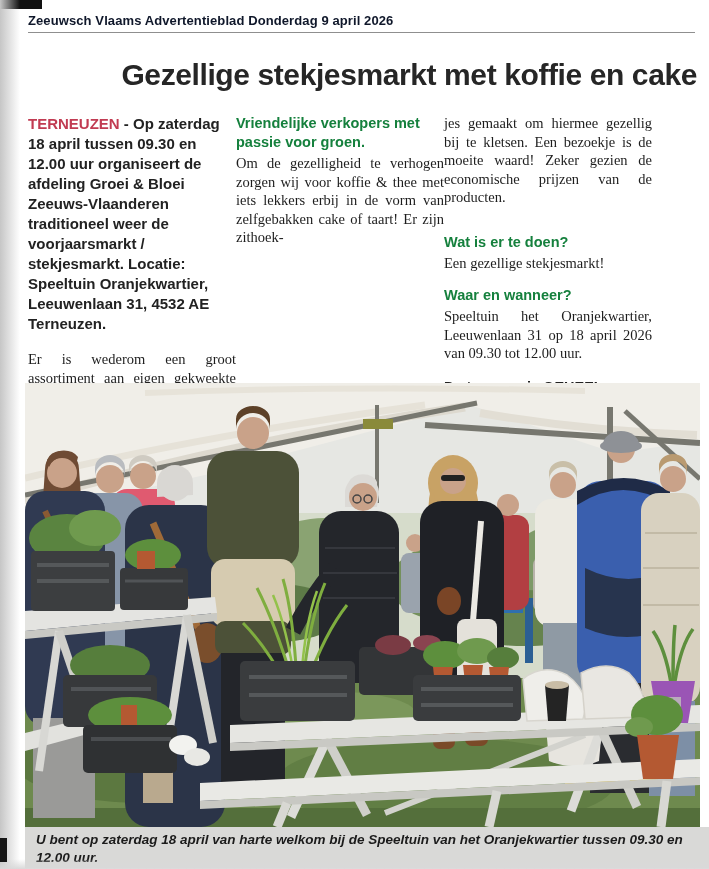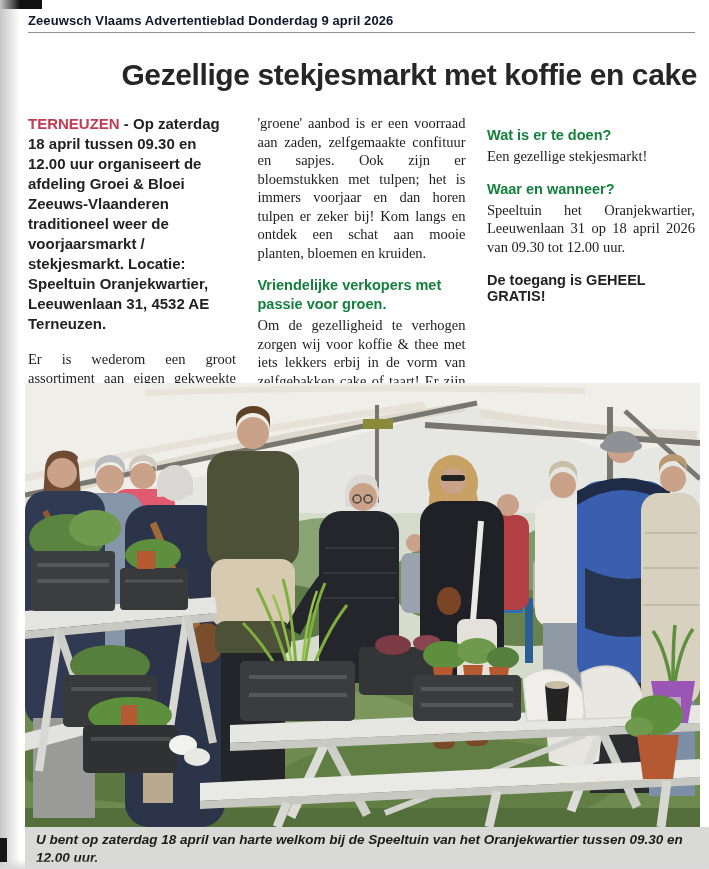--- a/index.html
+++ b/index.html
@@ -21,21 +21,21 @@
   .masthead{position:absolute;left:28px;top:13px;width:667px;
     font-size:13px;font-weight:700;color:#0f172a;letter-spacing:.1px;}
   .masthead-rule{position:absolute;left:28px;top:32px;width:667px;height:1px;background:#8f8f8f;}
 
   
   .headline{position:absolute;left:27px;top:58px;width:670px;
     font-size:30px;font-weight:700;color:#262626;letter-spacing:-.4px;}
 
   
   .columns{position:absolute;left:28px;top:114px;width:667px;height:266px;
-    display:flex;justify-content:space-between;}
+    display:flex;}
   .col{width:208px;}
   .lead{font-size:15px;line-height:20px;font-weight:700;color:#222;}
   .lead .loc{color:#c13b52;}
   .body-text{font-family:"Liberation Serif",serif;font-size:14.5px;line-height:18.5px;
     color:#1d1d1d;text-align:justify;margin:0 0 14px 0;}
   .lead + .body-text{margin-top:16px;}
   .subhead{font-size:14.5px;line-height:19px;font-weight:700;color:#15803d;margin:0 0 2px 0;}
   .gap-s{height:12px;}
   .closing{font-size:14.5px;font-weight:700;color:#222;margin-top:16px;}
 
@@ -57,25 +57,25 @@
 <div class="masthead-rule"></div>
 
 <h1 class="headline" style="margin:0;text-align:right;">Gezellige stekjesmarkt met koffie en cake</h1>
 
 <div class="columns">
   <div class="col">
     <div class="lead"><span class="loc">TERNEUZEN</span><span> - Op zaterdag 18 april  tussen 09.30 en 12.00 uur organiseert de afdeling Groei &amp; Bloei Zeeuws-Vlaanderen traditioneel weer de voorjaarsmarkt / stekjesmarkt. Locatie: Speeltuin Oranjekwartier, Leeuwenlaan 31, 4532 AE Terneuzen.</span></div>
     <p class="body-text">Er is wederom een groot assortiment aan eigen gekweekte bloemen, groenten, kruiden, bolgewassen en nog veel meer te vinden. Naast het</p>
   </div>
   <div class="col">
-    <p class="body-text">'groene' aanbod is er een voorraad aan zaden, zelfgemaakte confituur en sapjes. Ook zijn er bloemstukken met tulpen; het is immers voorjaar en dan horen tulpen er zeker bij! Kom langs en ontdek een schat aan mooie planten, bloemen en kruiden.</p>
     <div class="subhead">Vriendelijke verkopers met passie voor groen.</div>
     <p class="body-text">Om de gezelligheid te verhogen zorgen wij voor koffie &amp; thee met iets lekkers erbij in de vorm van zelfgebakken cake of taart! Er zijn zithoek-</p>
   </div>
   <div class="col">
+    <p class="body-text">jes gemaakt om hiermee gezellig bij te kletsen. Een bezoekje is de moeite waard! Zeker gezien de economische prijzen van de producten.</p>
     <div class="gap-s"></div>
     <div class="subhead">Wat is er te doen?</div>
     <p class="body-text">Een gezellige stekjesmarkt!</p>
     <div class="subhead">Waar en wanneer?</div>
     <p class="body-text">Speeltuin het Oranjekwartier, Leeuwenlaan 31 op 18 april 2026 van 09.30 tot 12.00 uur.</p>
     <div class="closing">De toegang is GEHEEL GRATIS!</div>
   </div>
 </div>
 
 <div class="photo">

